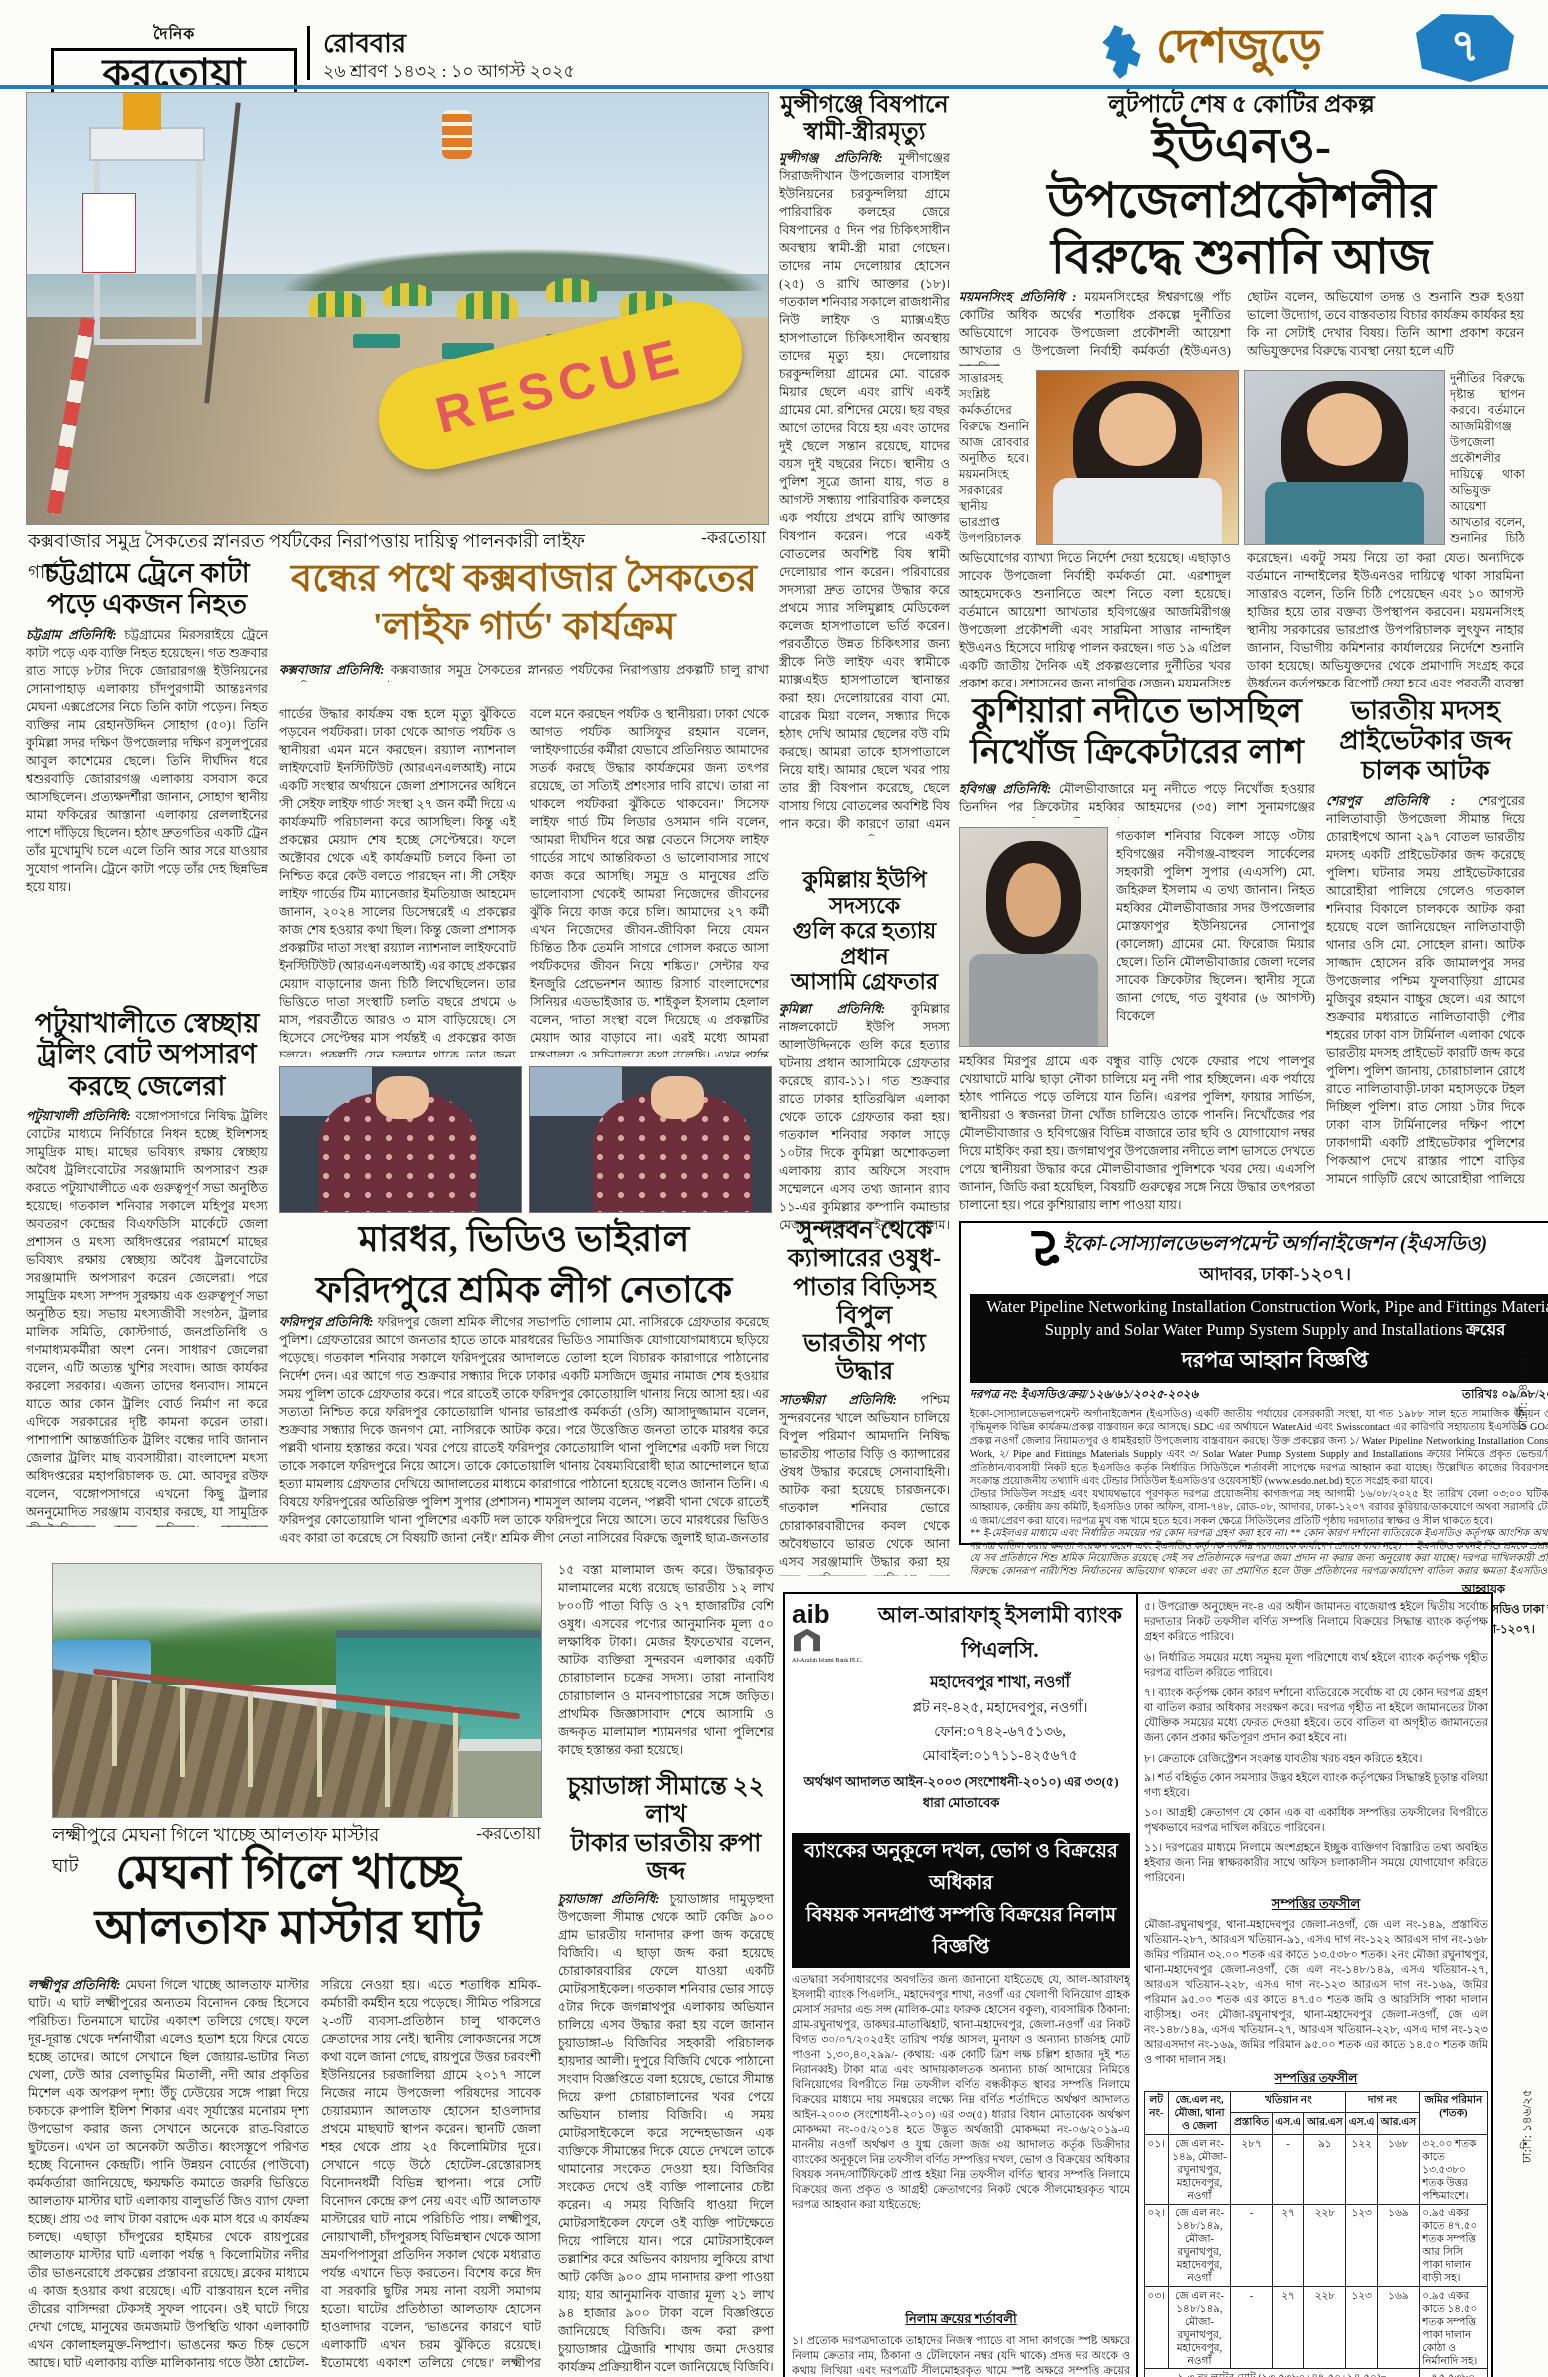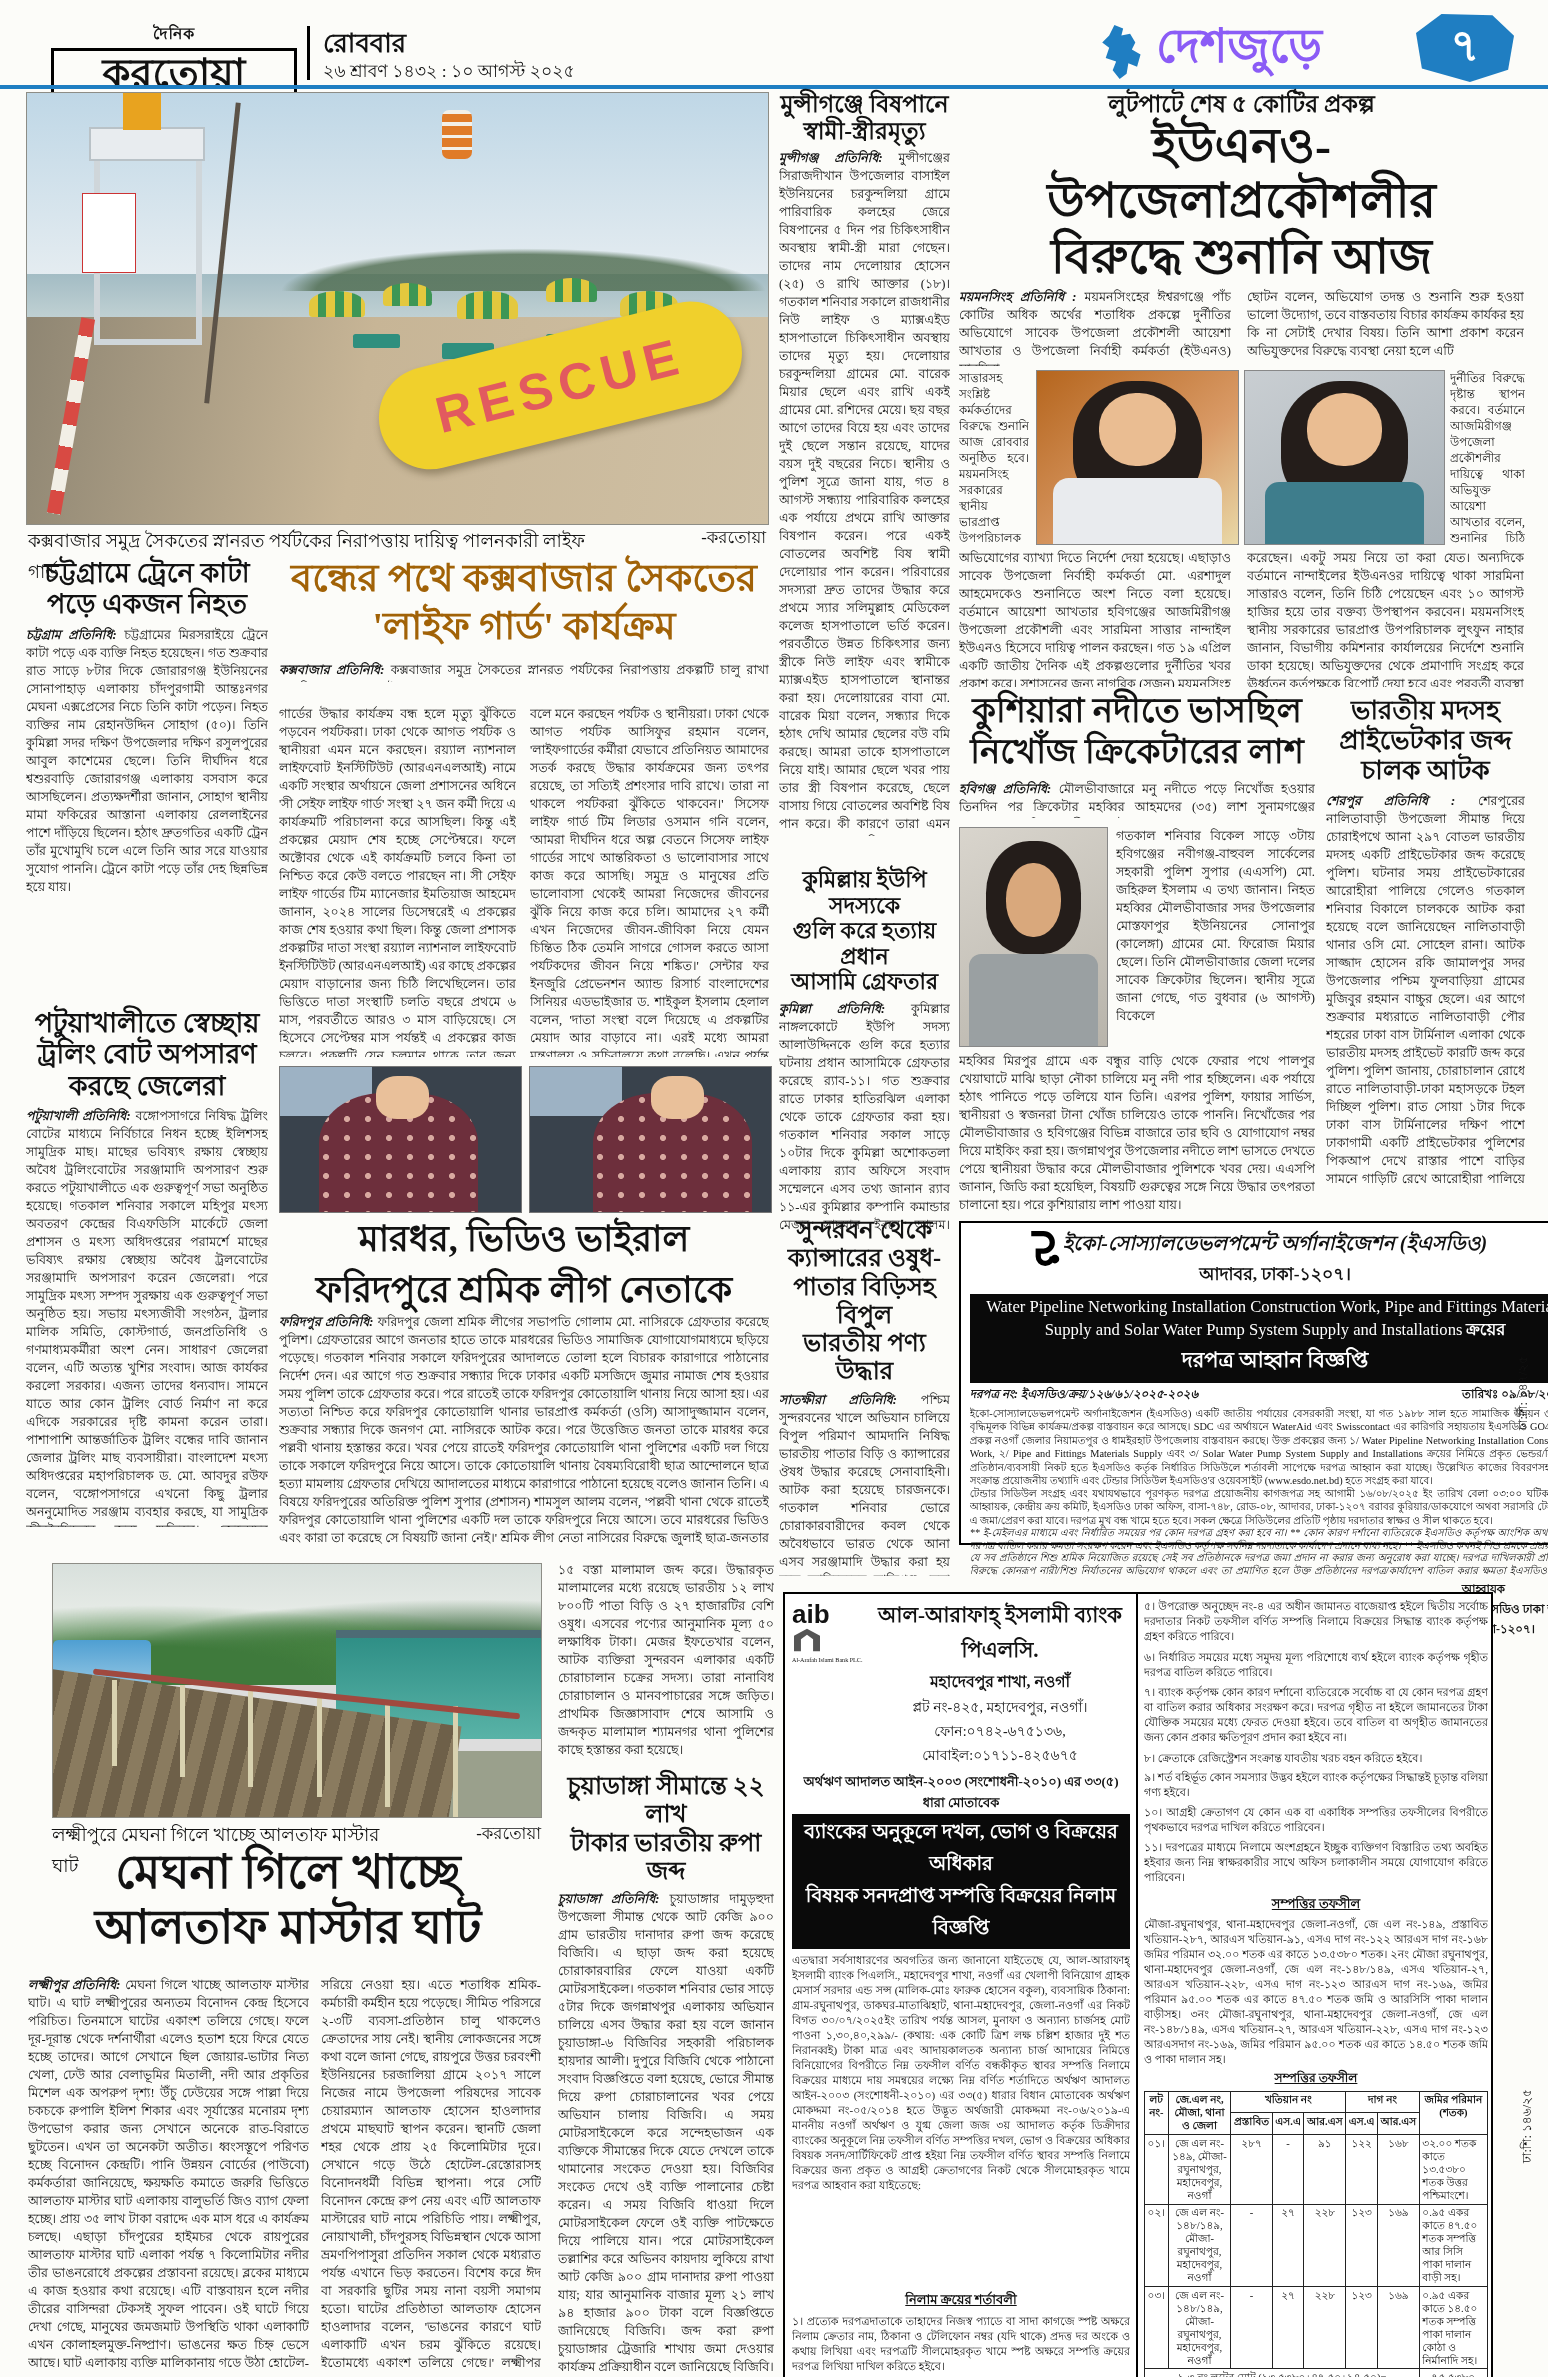--- a/index.html
+++ b/index.html
@@ -10,21 +10,21 @@
   .ctr{text-align:center;}
   .hd{font-weight:bold;line-height:1.16;text-align:center;}
   .byl{font-weight:bold;font-style:italic;}
   p{margin:0;}
   
   .logo-top{font-size:15.7px;font-weight:bold;text-align:center;letter-spacing:0.9px;}
   .logo-main{font-size:40px;font-weight:900;line-height:1.05;border:3.5px solid #000;padding:1.7px 10.5px;}
   .m-vline{width:2.6px;background:#000;}
   .m-day{font-size:26px;font-weight:bold;}
   .m-date{font-size:17.4px;}
-  .m-section{font-size:47px;font-weight:900;color:#8b5cf6;line-height:1;}
+  .m-section{font-size:47px;font-weight:900;color:#a16207;line-height:1;}
   .m-hex{background:#1f7ec2;clip-path:polygon(26% 0,78% 2%,100% 32%,94% 82%,55% 100%,6% 80%,0 28%);}
   .m-hex span{color:#fff;font-size:45px;font-weight:900;}
   .blue-rule{background:#1f7ec2;}
   
   .photo{border:0.9px solid #8d8d86;overflow:hidden;background:#ddd;}
   .credit{font-size:16.6px;text-align:right;}
   .caption{font-size:18.3px;}
   
   .b-sky{left:0;top:0;width:100%;height:44%;background:linear-gradient(#bfd7e6,#e6edf1);}
   .b-sea{left:0;top:42%;width:100%;height:11%;background:linear-gradient(#a3bcc4,#c2d2d4);}
@@ -312,21 +312,21 @@
           <div style="font-size:6.1px;">Al-Arafah Islami Bank PLC.</div>
         </div>
         <div class="ctr" style="margin-left:78px;">
           <div style="font-size:21px;font-weight:bold;">আল-আরাফাহ্ ইসলামী ব্যাংক পিএলসি.</div>
           <div style="font-size:15.7px;font-weight:bold;">মহাদেবপুর শাখা, নওগাঁ</div>
           <div style="font-size:14px;">প্লট নং-৪২৫, মহাদেবপুর, নওগাঁ।</div>
           <div style="font-size:14px;">ফোন:০৭৪২-৬৭৫১৩৬, মোবাইল:০১৭১১-৪২৫৬৭৫</div>
         </div>
       </div>
       <div class="ctr" style="font-size:13px;font-weight:bold;margin-top:3.5px;">অর্থঋণ আদালত আইন-২০০৩ (সংশোধনী-২০১০) এর ৩৩(৫) ধারা মোতাবেক</div>
-      <div class="bank-banner" style="margin-top:0;padding:3.5px 1.7px;">
+      <div class="bank-banner" style="margin-top:19px;padding:3.5px 1.7px;">
         <div style="font-size:19.6px;">ব্যাংকের অনুকূলে দখল, ভোগ ও বিক্রয়ের অধিকার</div>
         <div style="font-size:19.6px;">বিষয়ক সনদপ্রাপ্ত সম্পত্তি বিক্রয়ের নিলাম বিজ্ঞপ্তি</div>
       </div>
       <p class="jus" style="font-size:11px;line-height:15px;height:333px;margin-top:4.4px;">এতদ্বারা সর্বসাধারণের অবগতির জন্য জানানো যাইতেছে যে, আল-আরাফাহ্ ইসলামী ব্যাংক পিএলসি., মহাদেবপুর শাখা, নওগাঁ এর খেলাপী বিনিয়োগ গ্রাহক মেসার্স সরদার এন্ড সন্স (মালিক-মোঃ ফারুক হোসেন বকুল), ব্যবসায়িক ঠিকানা: গ্রাম-রঘুনাথপুর, ডাকঘর-মাতাঝিহাট, থানা-মহাদেবপুর, জেলা-নওগাঁ এর নিকট বিগত ৩০/০৭/২০২৫ইং তারিখ পর্যন্ত আসল, মুনাফা ও অন্যান্য চার্জসহ মোট পাওনা ১,৩০,৪০,২৯৯/- (কথায়: এক কোটি ত্রিশ লক্ষ চল্লিশ হাজার দুই শত নিরানব্বই) টাকা মাত্র এবং আদায়কালতক অন্যান্য চার্জ আদায়ের নিমিত্তে বিনিয়োগের বিপরীতে নিম্ন তফসীল বর্ণিত বন্ধকীকৃত স্থাবর সম্পত্তি নিলামে বিক্রয়ের মাধ্যমে দায় সমন্বয়ের লক্ষ্যে নিম্ন বর্ণিত শর্তাদিতে অর্থঋণ আদালত আইন-২০০৩ (সংশোধনী-২০১০) এর ৩৩(৫) ধারার বিধান মোতাবেক অর্থঋণ মোকদ্দমা নং-০৫/২০১৪ হতে উদ্ভূত অর্থজারী মোকদ্দমা নং-০৬/২০১৯-এ মাননীয় নওগাঁ অর্থঋণ ও যুগ্ম জেলা জজ ৩য় আদালত কর্তৃক ডিক্রীদার ব্যাংকের অনুকূলে নিম্ন তফসীল বর্ণিত সম্পত্তির দখল, ভোগ ও বিক্রয়ের অধিকার বিষয়ক সনদ/সার্টিফিকেট প্রাপ্ত হইয়া নিম্ন তফসীল বর্ণিত স্থাবর সম্পত্তি নিলামে বিক্রয়ের জন্য প্রকৃত ও আগ্রহী ক্রেতাগণের নিকট থেকে সীলমোহরকৃত খামে দরপত্র আহবান করা যাইতেছে:</p>
       <div class="ctr u" style="font-size:13px;font-weight:bold;margin:3.5px 0;">নিলাম ক্রয়ের শর্তাবলী</div>
       <p class="jus" style="font-size:11px;line-height:15px;height:98px;">১।  প্রত্যেক দরপত্রদাতাকে তাহাদের নিজস্ব প্যাডে বা সাদা কাগজে স্পষ্ট অক্ষরে নিলাম ক্রেতার নাম, ঠিকানা ও টেলিফোন নম্বর (যদি থাকে) প্রদত্ত দর অংকে ও কথায় লিখিয়া এবং দরপত্রটি সীলমোহরকৃত খামে স্পষ্ট অক্ষরে সম্পত্তি ক্রয়ের দরপত্র লিখিয়া দাখিল করিতে হইবে।</p>
 
     </div>
 
     <div class="abs" style="left:359px;top:5.2px;width:344px;">

